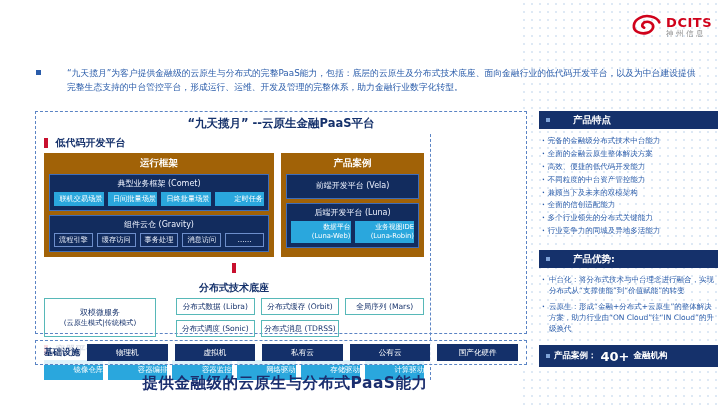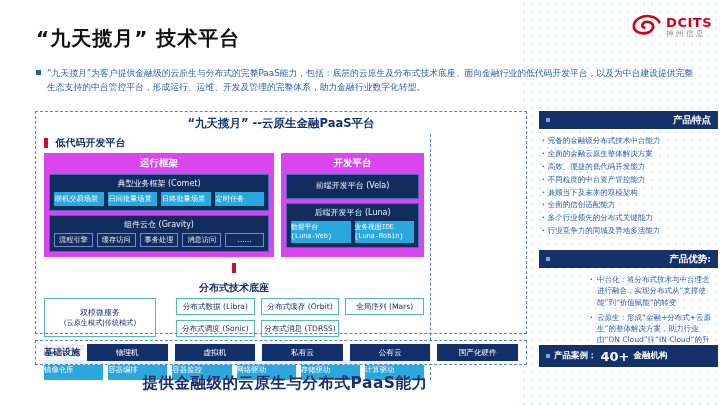--- a/index.html
+++ b/index.html
@@ -12,45 +12,45 @@
 
   
   .page-title{left:36px;top:25px;font-size:20px;font-weight:bold;color:#111111;letter-spacing:1px;}
   .logo{right:8px;top:13px;display:flex;align-items:center;gap:4px;}
   .logo-text{display:flex;flex-direction:column;line-height:1.05;}
   .logo-name{font-size:13px;font-weight:bold;color:#d0021b;letter-spacing:.5px;}
   .logo-sub{font-size:7.5px;color:#8c8c8c;letter-spacing:2.5px;}
 
   .intro{left:36px;top:66px;width:664px;display:flex;gap:6px;}
   .intro-sq{flex:0 0 auto;width:5px;height:5px;background:#2a5caa;margin-top:4px;}
-  .intro-text{font-size:8.8px;line-height:1.62;color:#2a5caa;}
+  .intro-text{font-size:8.8px;line-height:1.62;color:#2a5caa;margin-left:20px;}
 
   
   .main-box{left:35px;top:111px;width:492px;height:223px;border:1px dashed #5b84c4;
             box-sizing:border-box;padding:3px 8px 4px;background:rgba(255,255,255,.85);}
   .main-title{text-align:center;font-size:11.5px;font-weight:bold;color:#15316b;margin:1px 0 3px;}
   .zones{display:flex;}
   .left-zone{width:380px;padding-right:6px;border-right:1px dashed #5b84c4;}
   .mid-zone{flex:1;padding-left:7px;}
 
   .label-row{display:flex;align-items:center;gap:8px;font-size:10px;font-weight:bold;
              color:#15316b;margin:2px 0 3px;}
   .red-bar{width:3.5px;height:10px;background:#c8102e;}
 
   .panels-row{display:flex;gap:7px;}
-  .navy-panel{background:#d946ef;padding:2px 5px 5px;box-sizing:border-box;}
+  .navy-panel{background:#a16207;padding:2px 5px 5px;box-sizing:border-box;}
   .runtime-panel{width:230px;}
   .dev-panel{flex:1;}
   .panel-title{color:#ffffff;font-size:9.5px;font-weight:bold;text-align:center;margin:2px 0 4px;}
   .inner-box{border:1px solid #3f6db8;background:#122c5e;padding:2px 4px 4px;}
   .inner-box + .inner-box{margin-top:4px;}
   .inner-title{color:#eef3ff;font-size:8px;text-align:center;margin:1px 0 3px;white-space:nowrap;}
   .chips-row{display:flex;gap:4px;}
-  .cyan-chip{flex:1;background:#2aa7dd;color:#ffffff;font-size:7.2px;text-align:left;
-             padding:2px 1px;white-space:nowrap;font-family:Liberation Mono, monospace;}
+  .cyan-chip{flex:1;background:#2aa7dd;color:#ffffff;font-size:7.2px;text-align:right;
+             padding:2px 1px;white-space:nowrap;}
   .ghost-chip{flex:1;border:1px solid #6d8ecb;color:#e7edfa;font-size:7.2px;text-align:center;
               padding:1px 0;white-space:nowrap;}
   .two-line{font-size:6.8px;line-height:1.3;padding:2px 0;white-space:normal;}
 
   .mid-btn{background:#17366f;border:1px solid #7f9fd0;color:#ffffff;font-size:9px;font-weight:bold;
            text-align:center;padding:7px 0;margin-bottom:7px;}
 
   .dist-row{display:flex;gap:20px;align-items:stretch;}
   .dualmode{width:112px;border:1px solid #57b8b8;color:#15316b;font-size:8px;text-align:center;
             display:flex;flex-direction:column;justify-content:center;line-height:1.4;box-sizing:border-box;}
@@ -63,46 +63,45 @@
 
   
   .infra-box{left:35px;top:340px;width:492px;height:25px;border:1px dashed #5b84c4;
              box-sizing:border-box;display:flex;align-items:center;gap:7px;padding:0 8px;background:rgba(255,255,255,.85);}
   .infra-label{font-size:9px;font-weight:bold;color:#15316b;white-space:nowrap;}
   .infra-btn{flex:1;background:#14306a;color:#ffffff;font-size:7.6px;text-align:center;padding:3.5px 0;}
 
   
   .sidebar{left:539px;top:111px;width:179px;}
   .sb-header{background:#15316b;color:#ffffff;font-size:9.5px;font-weight:bold;height:18px;
-             display:flex;align-items:center;gap:5px;padding:0 7px;justify-content:space-between;}
+             display:flex;align-items:center;gap:23px;padding:0 7px;}
   .sq{width:4px;height:4px;background:#7fa3d8;flex:0 0 auto;}
   .feat-list{margin:6px 2px 0 3px;}
   .feat{font-size:7.5px;color:#2a5caa;line-height:1.72;}
   .feat::before{content:"·";font-weight:bold;margin-right:3px;}
   .adv-sec{margin-top:12px;}
   .adv-list{margin:6px 2px 0 3px;}
-  .adv{font-size:7.5px;color:#2a5caa;line-height:1.5;padding-left:7px;position:relative;margin-bottom:4px;margin-left:48px;}
+  .adv{font-size:7.5px;color:#2a5caa;line-height:1.5;padding-left:7px;position:relative;margin-bottom:4px;}
   .adv::before{content:"·";font-weight:bold;position:absolute;left:0;top:0;}
 
   .cases-bar{left:539px;top:345px;width:179px;height:22px;background:#15316b;display:flex;
              align-items:center;gap:4px;padding:0 7px;box-sizing:border-box;color:#ffffff;}
   .cases-prefix{font-size:8.5px;font-weight:bold;}
   .cases-highlight{font-size:13px;font-weight:bold;}
   .cases-suffix{font-size:8.5px;font-weight:bold;}
 
   .footer-slogan{left:60px;top:373px;width:450px;text-align:center;font-size:15.5px;
                  font-weight:bold;color:#1b2e6e;letter-spacing:.5px;}
 </style>
 </head>
 <body>
 
 <div class="slide">
   <div class="dots"></div>
 
-  <div class="layer page-title">“九天揽月” 技术平台</div>
 
   <div class="layer logo">
     <span>
       <svg width="32" height="24" viewBox="0 0 36 26">
         <path d="M33 10 C30 3, 18 1, 11 5 C3 9, 2 18, 9 21 C15 24, 24 22, 26 16 C27 11, 21 8, 16 10 C13 12, 13 15, 16 16" fill="none" stroke="#d0021b" stroke-width="3" stroke-linecap="round"></path>
       </svg>
     </span>
     <span class="logo-text">
       <span class="logo-name">DCITS</span>
       <span class="logo-sub">神州信息</span>
@@ -143,21 +142,21 @@
                 <span class="ghost-chip">流程引擎</span>
                 <span class="ghost-chip">缓存访问</span>
                 <span class="ghost-chip">事务处理</span>
                 <span class="ghost-chip">消息访问</span>
                 <span class="ghost-chip">……</span>
               </div>
             </div>
           </div>
 
           <div class="navy-panel dev-panel">
-            <div class="panel-title">开发平台</div>
+            <div class="panel-title">产品案例</div>
             <div class="inner-box">
               <div class="inner-title" style="margin:3px 0;">前端开发平台 (Vela)</div>
             </div>
             <div class="inner-box">
               <div class="inner-title">后端开发平台 (Luna)</div>
               <div class="chips-row">
                 <span class="cyan-chip two-line">
                   <span>数据平台</span><br>
                   <span>(Luna-Web)</span>
                 </span>

